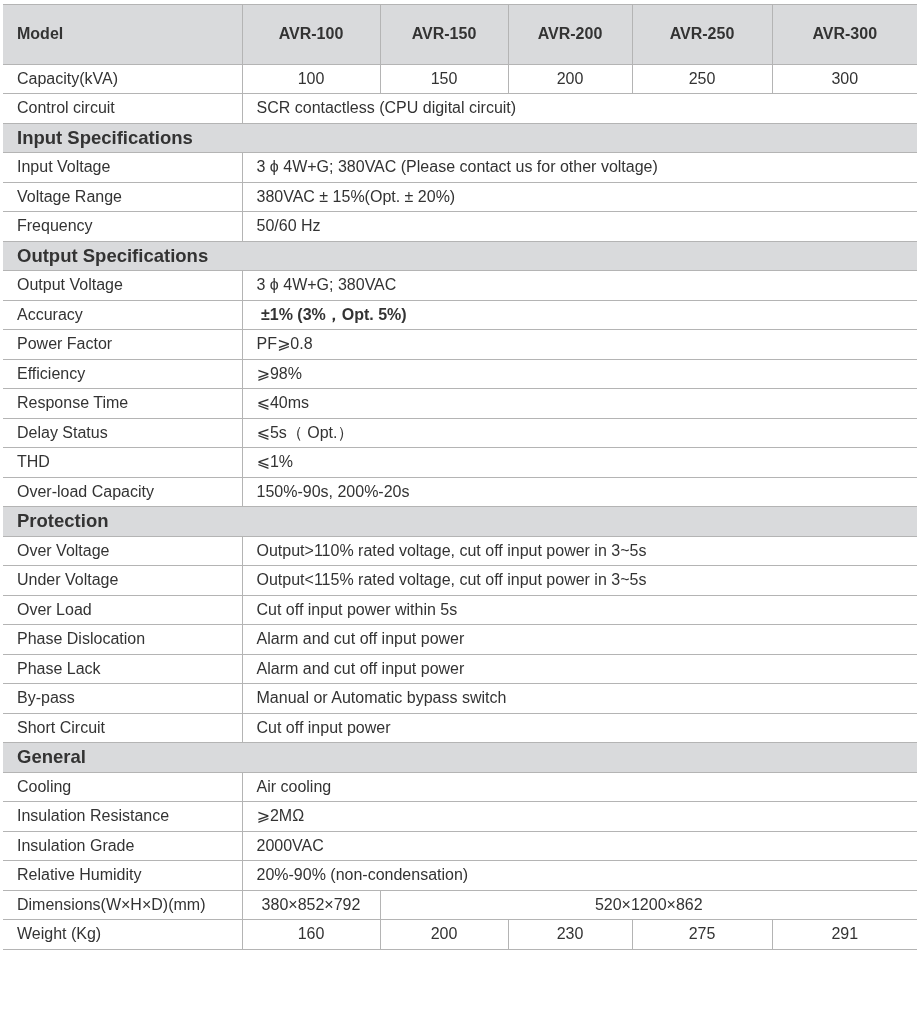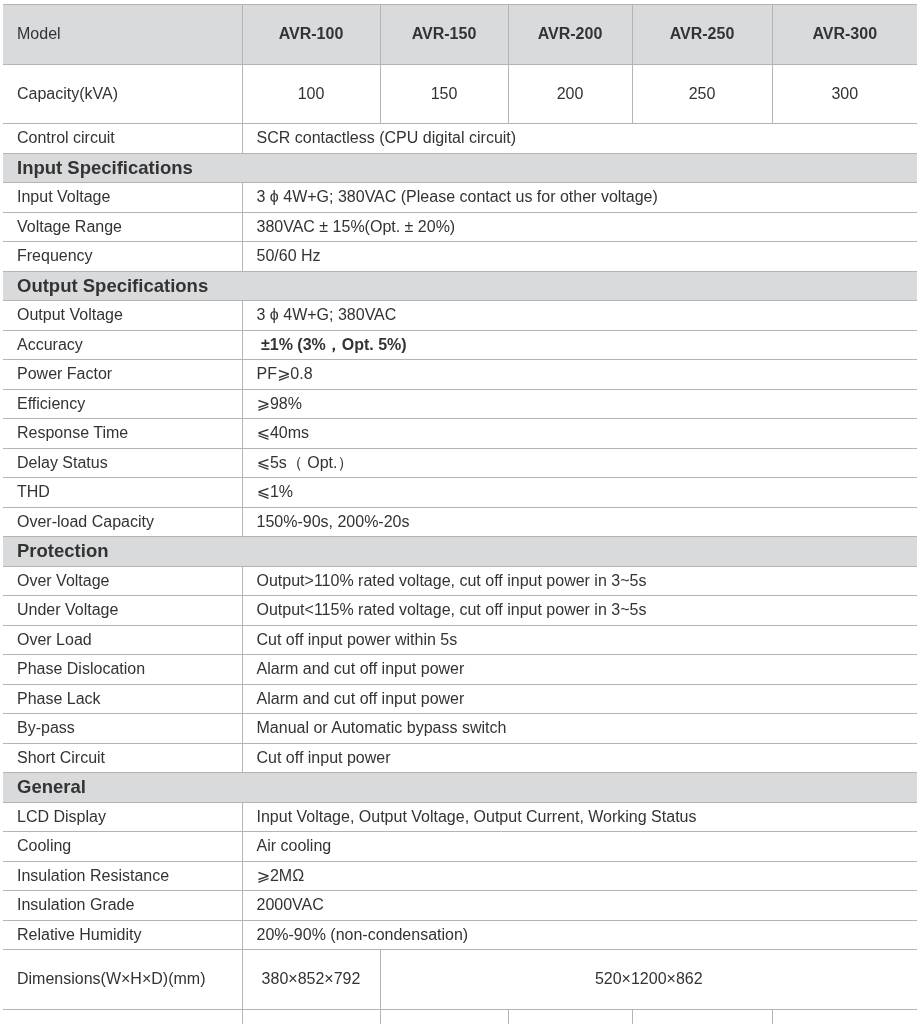--- a/index.html
+++ b/index.html
@@ -17,24 +17,24 @@
     border-top: 1.5px solid #b4b4b4;
     border-bottom: 1.5px solid #b4b4b4;
     border-left: 1.5px solid #b4b4b4;
     white-space: nowrap;
     overflow: hidden;
     vertical-align: middle;
     line-height: 1;
   }
   table.spec td:first-child { border-left: none; }
   table.spec tr.hdr td { background: #d9dadc; }
-  table.spec tr.hdr td.model { font-weight: normal; }
+  table.spec tr.hdr td.model { font-weight: bold; }
   table.spec tr.hdr td.mcol { font-weight: bold; text-align: center; padding: 15px; }
   table.spec tr.sec td { background: #d9dadc; font-weight: bold; font-size: 18.5px; }
-  table.spec td.c { text-align: center; padding: 15px; }
+  table.spec td.c { text-align: center; padding: 0; }
   col.c0 { width: 239px; }
   col.c1 { width: 138px; }
   col.c2 { width: 128px; }
   col.c3 { width: 124px; }
   col.c4 { width: 140px; }
   col.c5 { width: 145px; }
 </style>
 </head>
 <body>
 
@@ -150,24 +150,20 @@
     </tr>
     <tr>
       <td>Short Circuit</td>
       <td colspan="5">Cut off input power</td>
     </tr>
 
     <tr class="sec">
       <td colspan="6">General</td>
     </tr>
     <tr>
-      <td>LCD Display</td>
-      <td colspan="5">Input Voltage, Output Voltage, Output Current, Working Status</td>
-    </tr>
-    <tr>
       <td>Cooling</td>
       <td colspan="5">Air cooling</td>
     </tr>
     <tr>
       <td>Insulation Resistance</td>
       <td colspan="5">⩾2MΩ</td>
     </tr>
     <tr>
       <td>Insulation Grade</td>
       <td colspan="5">2000VAC</td>

